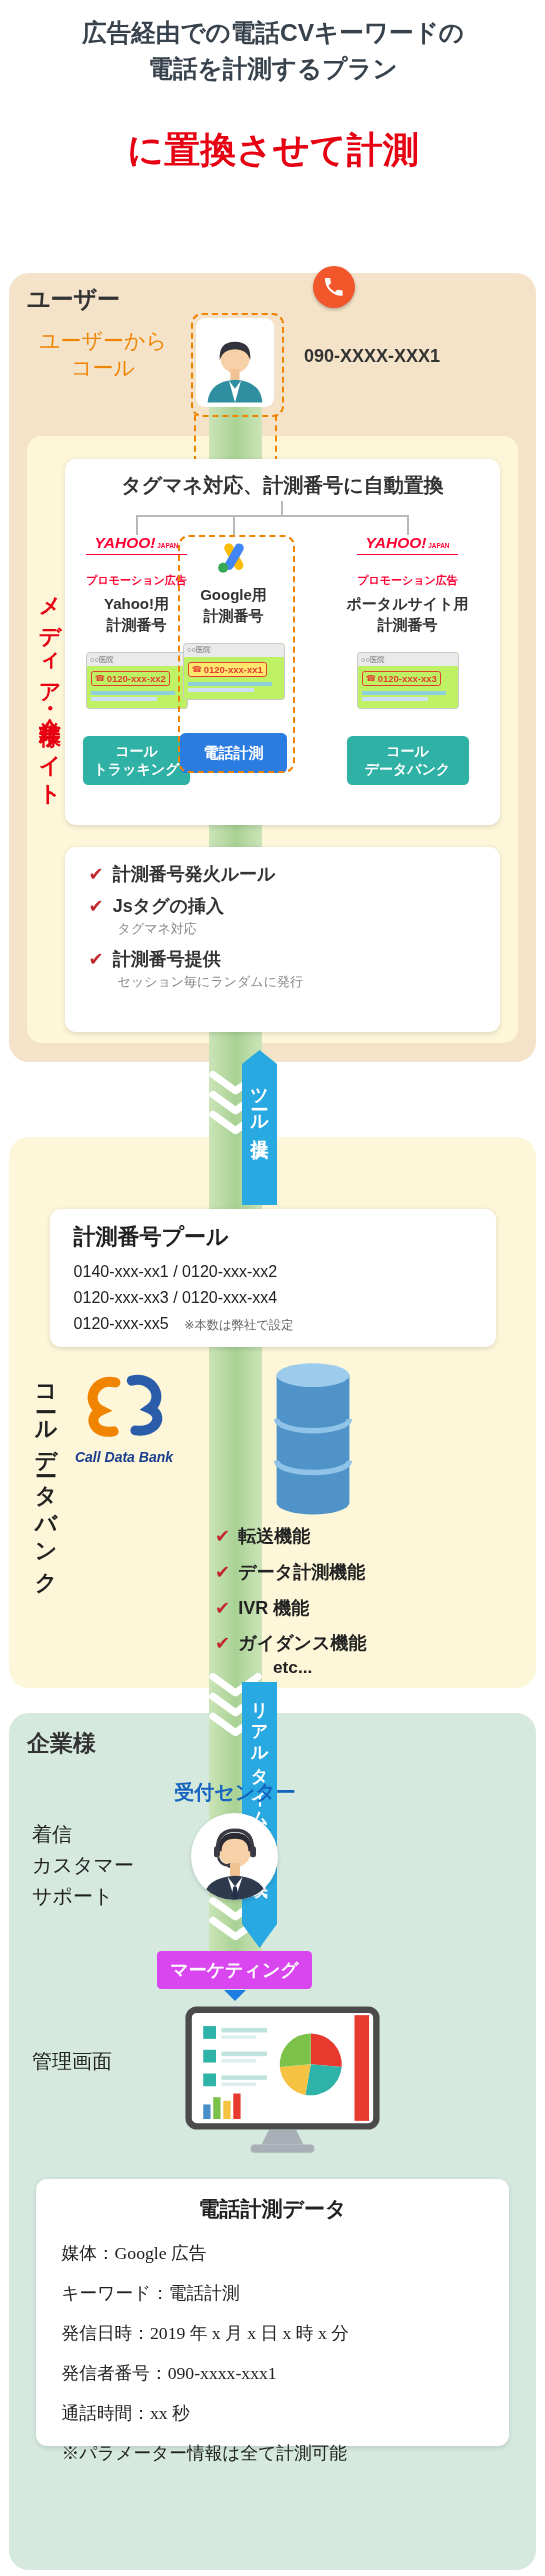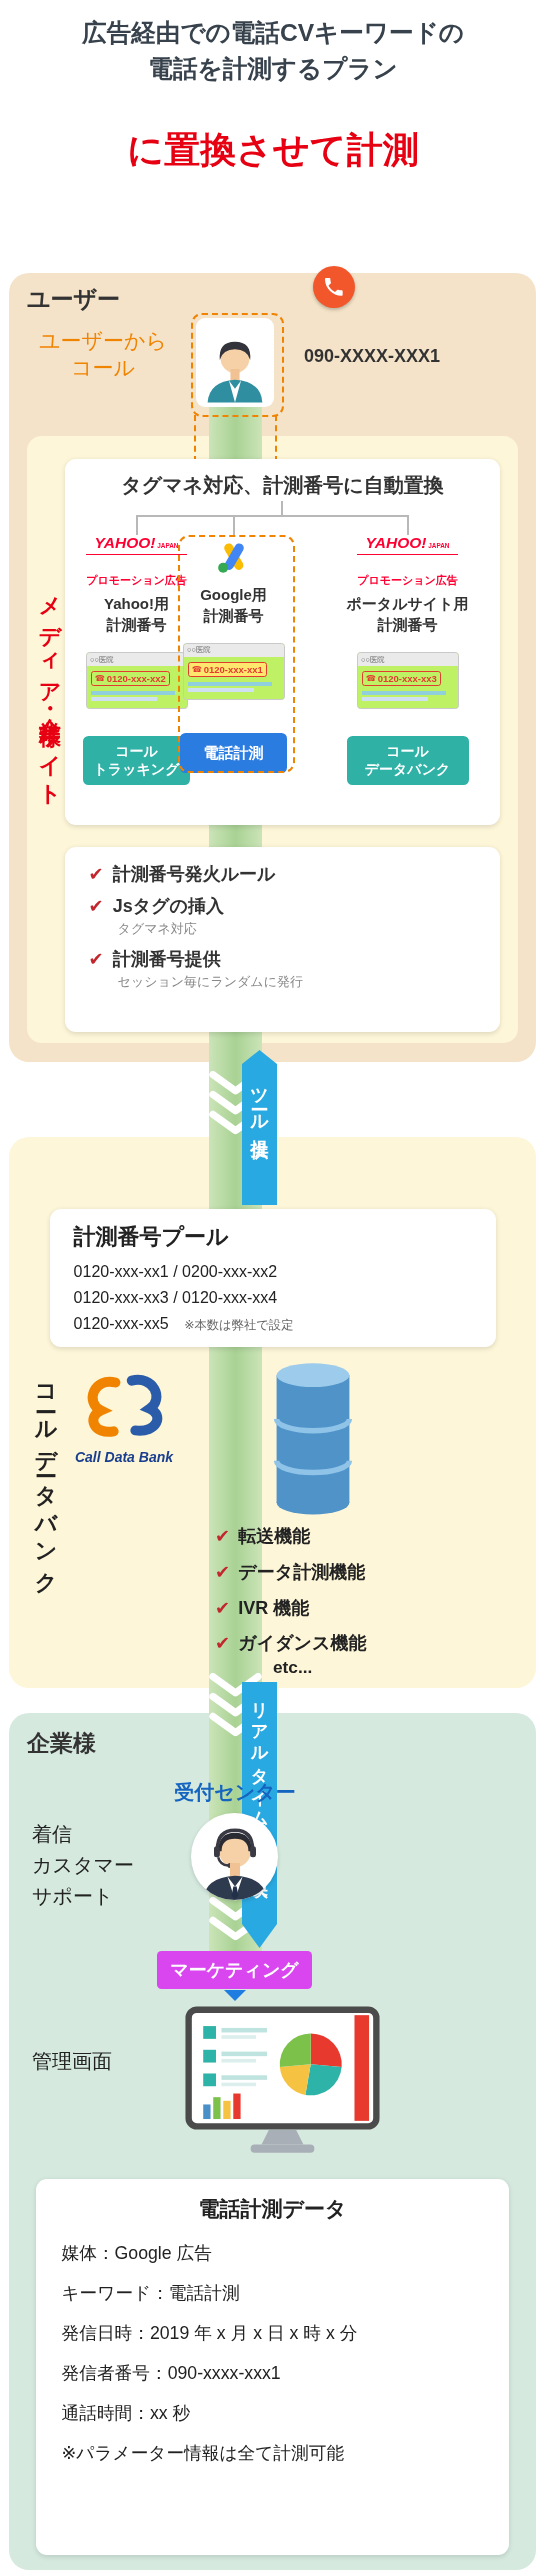--- a/index.html
+++ b/index.html
@@ -94,21 +94,21 @@
   .cdb-etc{left:273px;top:1657px;font-size:17.3px;font-weight:800;color:#222;}
 
   
   .reception{left:135px;top:1779px;width:200px;text-align:center;font-size:20px;font-weight:800;color:#1565c0;}
   .support-avatar{left:191px;top:1813px;width:87px;height:87px;border-radius:50%;background:#fff;overflow:hidden;display:flex;align-items:flex-end;justify-content:center;box-shadow:0 1.8px 4.5px rgba(0,0,0,.15);}
   .incoming{left:32px;top:1819px;font-size:20px;color:#222;line-height:1.55;}
   .mkt-tag{left:157px;top:1951px;width:155px;height:38px;background:#d946ef;border-radius:4.5px;color:#fff;font-size:18px;font-weight:800;display:flex;align-items:center;justify-content:center;}
   .mkt-ptr{left:224px;top:1990px;width:0;height:0;border:11px solid transparent;border-top-color:#1f7ce0;border-bottom:none;}
   .monitor{left:185px;top:2006px;}
   .admin{left:32px;top:2048px;font-size:20px;color:#222;}
-  .box-data{left:36px;top:2179px;width:473px;height:376px;padding:16.4px 25.5px;box-sizing:border-box;}
+  .box-data{left:36px;top:2179px;width:473px;height:267px;padding:16.4px 25.5px;box-sizing:border-box;font-family:Liberation Serif, serif;}
   .data-title{text-align:center;font-size:21px;font-weight:800;margin-bottom:11px;color:#222;}
   .data-row{font-size:17.7px;color:#222;line-height:2.25;}
 </style>
 </head>
 <body>
 
 <div class="page">
 
   <div class="abs plan-title">
     <div>広告経由での電話CVキーワードの</div>
@@ -280,21 +280,21 @@
 
   <div class="abs ribbon ribbon-tool">
     <span>ツール提供</span>
   </div>
   <div class="abs ribbon ribbon-rt">
     <span>リアルタイムデータ反映</span>
   </div>
 
   <div class="abs wbox box-pool">
     <div class="pool-title">計測番号プール</div>
-    <div class="pool-line">0120-xxx-xx1 / 0200-xxx-xx2</div>
+    <div class="pool-line">0140-xxx-xx1 / 0120-xxx-xx2</div>
     <div class="pool-line">0120-xxx-xx3 / 0120-xxx-xx4</div>
     <div class="pool-line">
       <span>0120-xxx-xx5</span>
       <span class="pool-note">※本数は弊社で設定</span>
     </div>
   </div>
 
   <div class="abs v-label-cdb">コールデータバンク</div>
 
   <div class="abs cdb-logo">

